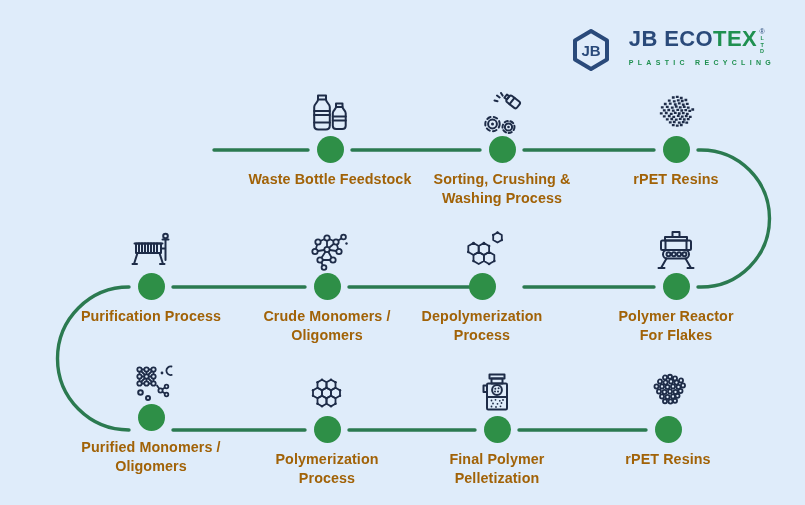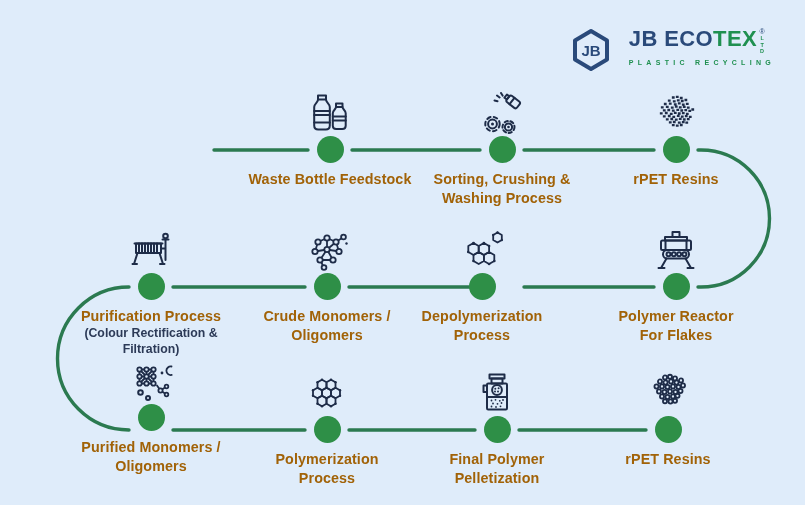--- a/index.html
+++ b/index.html
@@ -119,22 +119,20 @@
         <path d="M7.5 14.5h28" stroke-width="1.9"></path>
         <rect x="9" y="14.5" width="25" height="9.5" stroke-width="1.9"></rect>
         <path d="M12 14.5v9.5M15 14.5v9.5M18 14.5v9.5M21 14.5v9.5M24 14.5v9.5M27 14.5v9.5M30 14.5v9.5" stroke-width="1.5"></path>
         <path d="M10.5 24l-3.5 11M32.5 24l3.5 11M5.5 35h4.5M33 35h4.5" stroke-width="1.9"></path>
         <path d="M38.5 31V11M35.5 10.5h6M34 19.5h4.5" stroke-width="1.9"></path>
         <circle cx="38.5" cy="7" r="2.3" stroke-width="1.9"></circle>
       </svg>
     </div>
     <div class="dot"></div>
     <div class="label">Purification Process</div>
-    <div class="sublabel">(Colour Rectification &amp;
-Filtration)</div>
   </div>
 
   <div class="step" style="left:232px;top:219px">
     <div class="icon-wrap">
       <svg class="ic" viewBox="0 0 48 42" width="48" height="42">
         <path class="thin" d="M24 20.5L24 9M24 20.5L33 13M24 20.5L36 22.5M24 20.5L30 31M24 20.5L17 31M24 20.5L12 22.5M24 9L33 13L36 22.5M24 9L15 13L12 22.5M30 31L17 31M33 13l7.5-5M17 31l4 7.5"></path>
         <circle class="bgf thin" cx="24" cy="20.5" r="2.7"></circle>
         <circle class="bgf thin" cx="24" cy="9" r="2.7"></circle>
         <circle class="bgf thin" cx="33" cy="13" r="2.7"></circle>
         <circle class="bgf thin" cx="36" cy="22.5" r="2.7"></circle>

